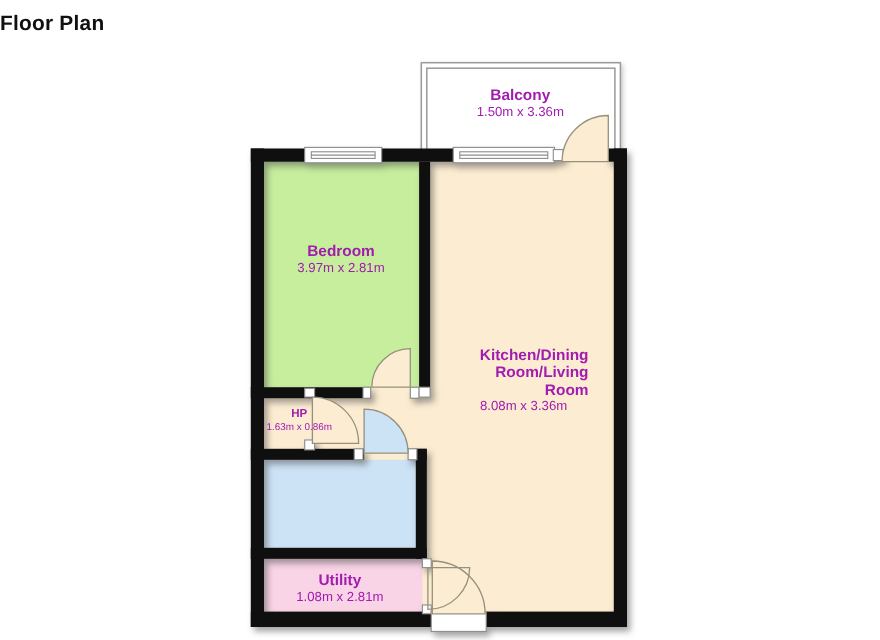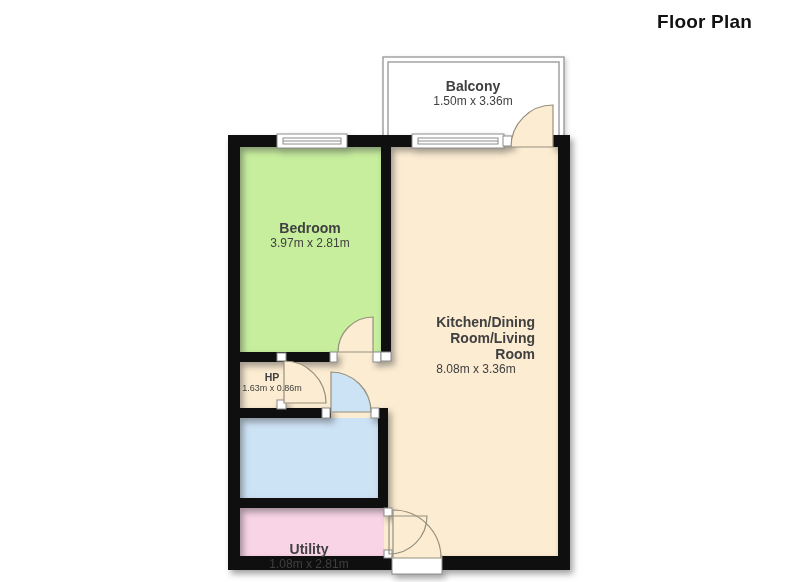--- a/index.html
+++ b/index.html
@@ -5,38 +5,38 @@
   html,body{margin:0;padding:0;background:#ffffff;}
   #stage{
     position:relative;width:800px;height:582px;background:#ffffff;overflow:hidden;
     font-family:"Liberation Sans",sans-serif;
   }
   #plan-svg{position:absolute;left:0;top:0;}
   .walls-g{filter:drop-shadow(3px 4px 3px rgba(70,70,70,0.5));}
   .balcony-g{filter:drop-shadow(2px 2px 2px rgba(120,120,120,0.35));}
   .labels{position:absolute;left:0;top:0;width:800px;height:582px;pointer-events:none;}
   .title{
-    position:absolute;top:11px;left:0;width:752px;text-align:right;
+    position:absolute;top:11px;left:0;width:752px;text-align:left;
     font-size:19px;font-weight:bold;color:#111111;letter-spacing:0.2px;
   }
   .room-label{
     position:absolute;transform:translate(-50%,-50%);text-align:center;
-    color:#404040;white-space:nowrap;
+    color:#a21caf;white-space:nowrap;
   }
   .room-name{font-size:14px;font-weight:bold;line-height:16px;}
   .room-dims{font-size:12px;line-height:14px;}
   .pos-balcony{left:473px;top:93px;}
   .pos-bedroom{left:310px;top:235px;}
   .pos-kitchen{left:476px;top:345px;}
   .pos-kitchen .room-name{white-space:normal;width:118px;margin:0 auto;text-align:right;}
   .pos-hp{left:272px;top:382px;}
   .pos-hp .room-name{font-size:10.5px;line-height:11px;}
   .pos-hp .room-dims{font-size:9px;line-height:10px;}
   .pos-bathroom{left:310px;top:453px;}
-  .pos-utility{left:309px;top:556px;}
+  .pos-utility{left:309px;top:534px;}
 </style>
 </head>
 <body>
 
 <div id="stage">
 
   <svg id="plan-svg" width="800" height="582" viewBox="0 0 800 582">
 
     <g class="balcony-g" fill="none" stroke-width="1.4" stroke="#9c9c9c">
       <rect x="383" y="57" width="181" height="88" fill="#ffffff"></rect>

